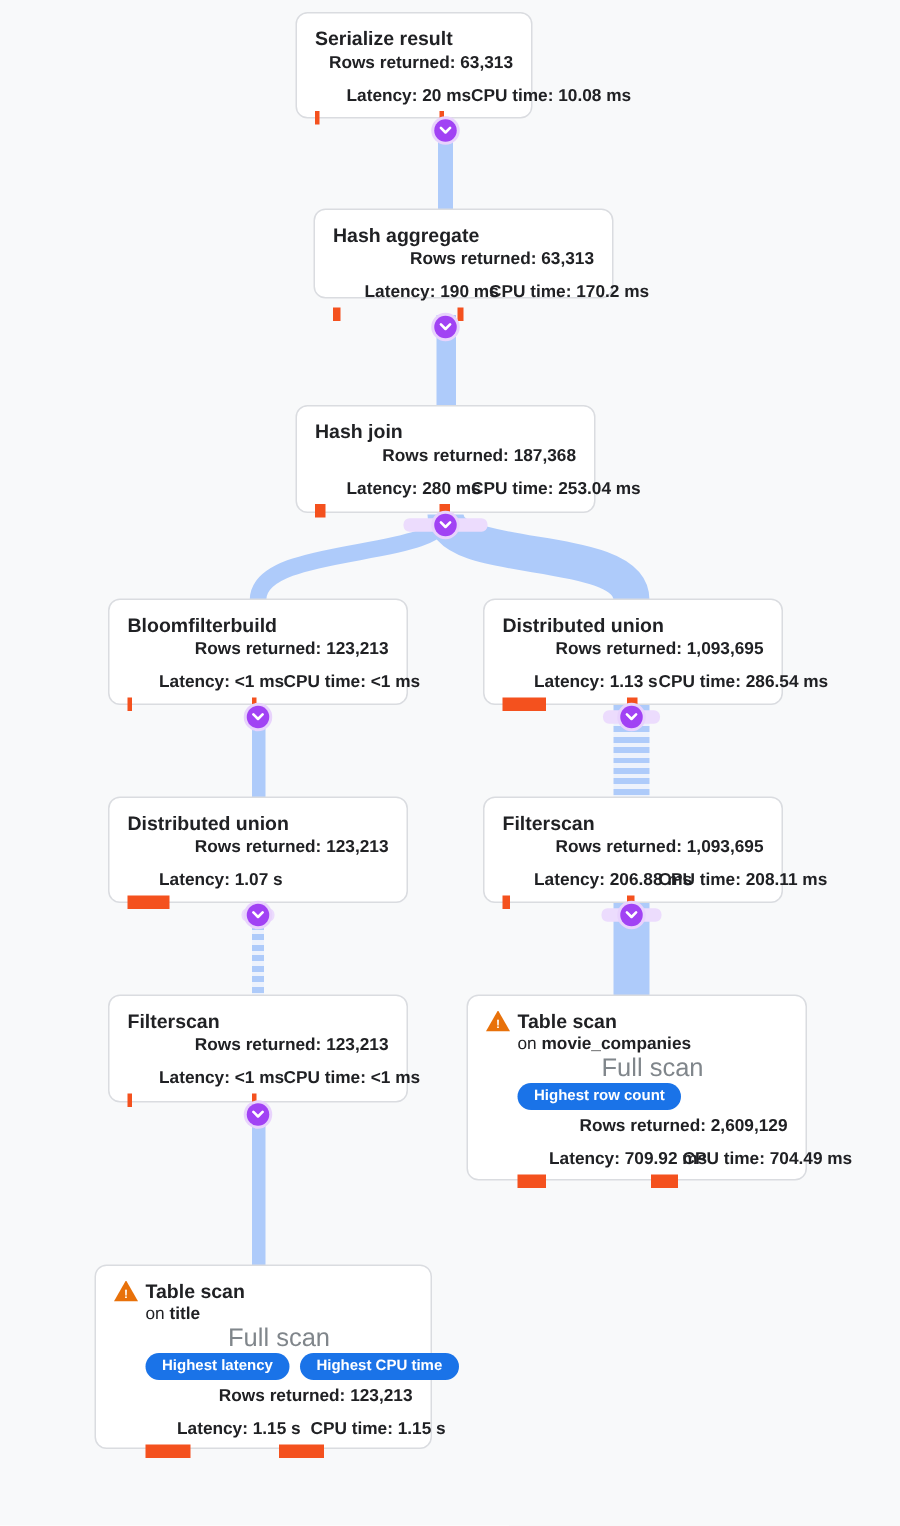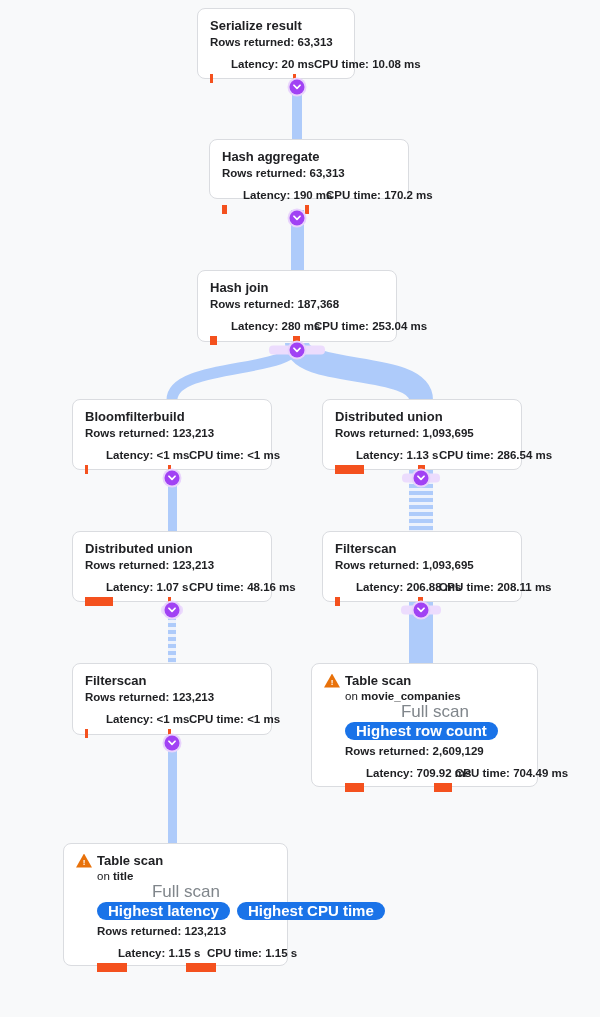--- a/index.html
+++ b/index.html
@@ -2,38 +2,38 @@
 <html style="--canvas_bg: #f8f9fa; --card_border: #dadce0; --text: #202124; --muted: #80868b; --edge: #aecbfa; --bar: #f4511e; --badge: #1a73e8; --chevron: #a142f4; --chevron_ring: #e8d3fc; --lavender: #ecdcfd; --warning: #e8710a;"><head>
 <meta charset="utf-8">
 <style>
   html,body{margin:0;padding:0;}
   body{font-family:"Liberation Sans",sans-serif;}
   .canvas{position:relative;width:600px;height:1017px;background:var(--canvas_bg,#f8f9fa);overflow:hidden;}
 
   .node{position:absolute;background:#fff;border:1px solid var(--card_border,#dadce0);
         border-radius:8px;padding:8px 12px;box-sizing:border-box;z-index:4;cursor:pointer;}
   .title{font-size:13px;font-weight:700;color:var(--text,#202124);line-height:17px;}
-  .rows{font-size:11.5px;font-weight:600;color:var(--text,#202124);line-height:15px;margin-top:1px;white-space:nowrap;}
+  .rows{font-size:11.5px;font-weight:600;color:var(--text,#202124);line-height:15px;margin-top:1px;white-space:nowrap;text-align:right;}
   .metrics{display:flex;margin-top:7px;}
   .m-left{width:83px;flex:none;}
   .m-right{flex:1;}
   .mlabel{font-size:11.5px;font-weight:600;color:var(--text,#202124);line-height:14px;white-space:nowrap;padding-left:21px;}
   .bar{height:9px;background:var(--bar,#f4511e);margin-top:3px;width:3px;}
 
   .node.scan .scan-head{display:flex;align-items:center;gap:5px;}
   .warn{width:16px;height:14px;flex:none;background:var(--warning,#e8710a);
         clip-path:polygon(50% 0,100% 100%,0 100%);position:relative;display:flex;
         align-items:flex-end;justify-content:center;}
   .warn span{color:#fff;font-size:8px;font-weight:700;line-height:10px;}
   .scan-body{margin-left:21px;}
   .on-line{font-size:11.5px;color:var(--text,#202124);line-height:15px;}
   .tname{font-weight:700;}
   .full-scan{font-size:17px;color:var(--muted,#80868b);line-height:15px;text-align:center;}
   .badges{display:flex;gap:7px;margin:3px 0 4px;}
-  .badge{background:var(--badge,#1a73e8);color:#fff;font-size:15px;font-weight:600;
+  .badge{background:var(--badge,#1a73e8);color:#fff;font-size:10px;font-weight:600;
          padding:2px 11px;border-radius:10px;line-height:14px;white-space:nowrap;}
   .scan .m-left{width:89px;}
 
   .conn{position:absolute;background:var(--edge,#aecbfa);z-index:1;}
   .conn.striped{background:repeating-linear-gradient(to bottom,
       var(--edge,#aecbfa) 0px,var(--edge,#aecbfa) 4px,#edf2fc 4px,#edf2fc 7px);}
   .branch{position:absolute;left:0;top:0;z-index:1;pointer-events:none;}
 
   .lav{position:absolute;height:9px;background:var(--lavender,#ecdcfd);border-radius:4px;
        transform:translate(-50%,-50%);z-index:5;}
@@ -134,24 +134,20 @@
   </div>
 
   <div class="node" style="left:72px;top:531px;width:200px;height:71px">
     <div class="title">Distributed union</div>
     <div class="rows">Rows returned: 123,213</div>
     <div class="metrics">
       <div class="m-left">
         <div class="mlabel">Latency: 1.07 s</div>
         <div class="bar" style="width: 27.913px;"></div>
       </div>
-      <div class="m-right">
-        <div class="mlabel">CPU time: 48.16 ms</div>
-        <div class="bar" style="width: 2.5px;"></div>
-      </div>
     </div>
   </div>
 
   <div class="node" style="left:322px;top:531px;width:200px;height:71px">
     <div class="title">Filterscan</div>
     <div class="rows">Rows returned: 1,093,695</div>
     <div class="metrics">
       <div class="m-left">
         <div class="mlabel">Latency: 206.88 ms</div>
         <div class="bar" style="width: 5.39687px;"></div>

